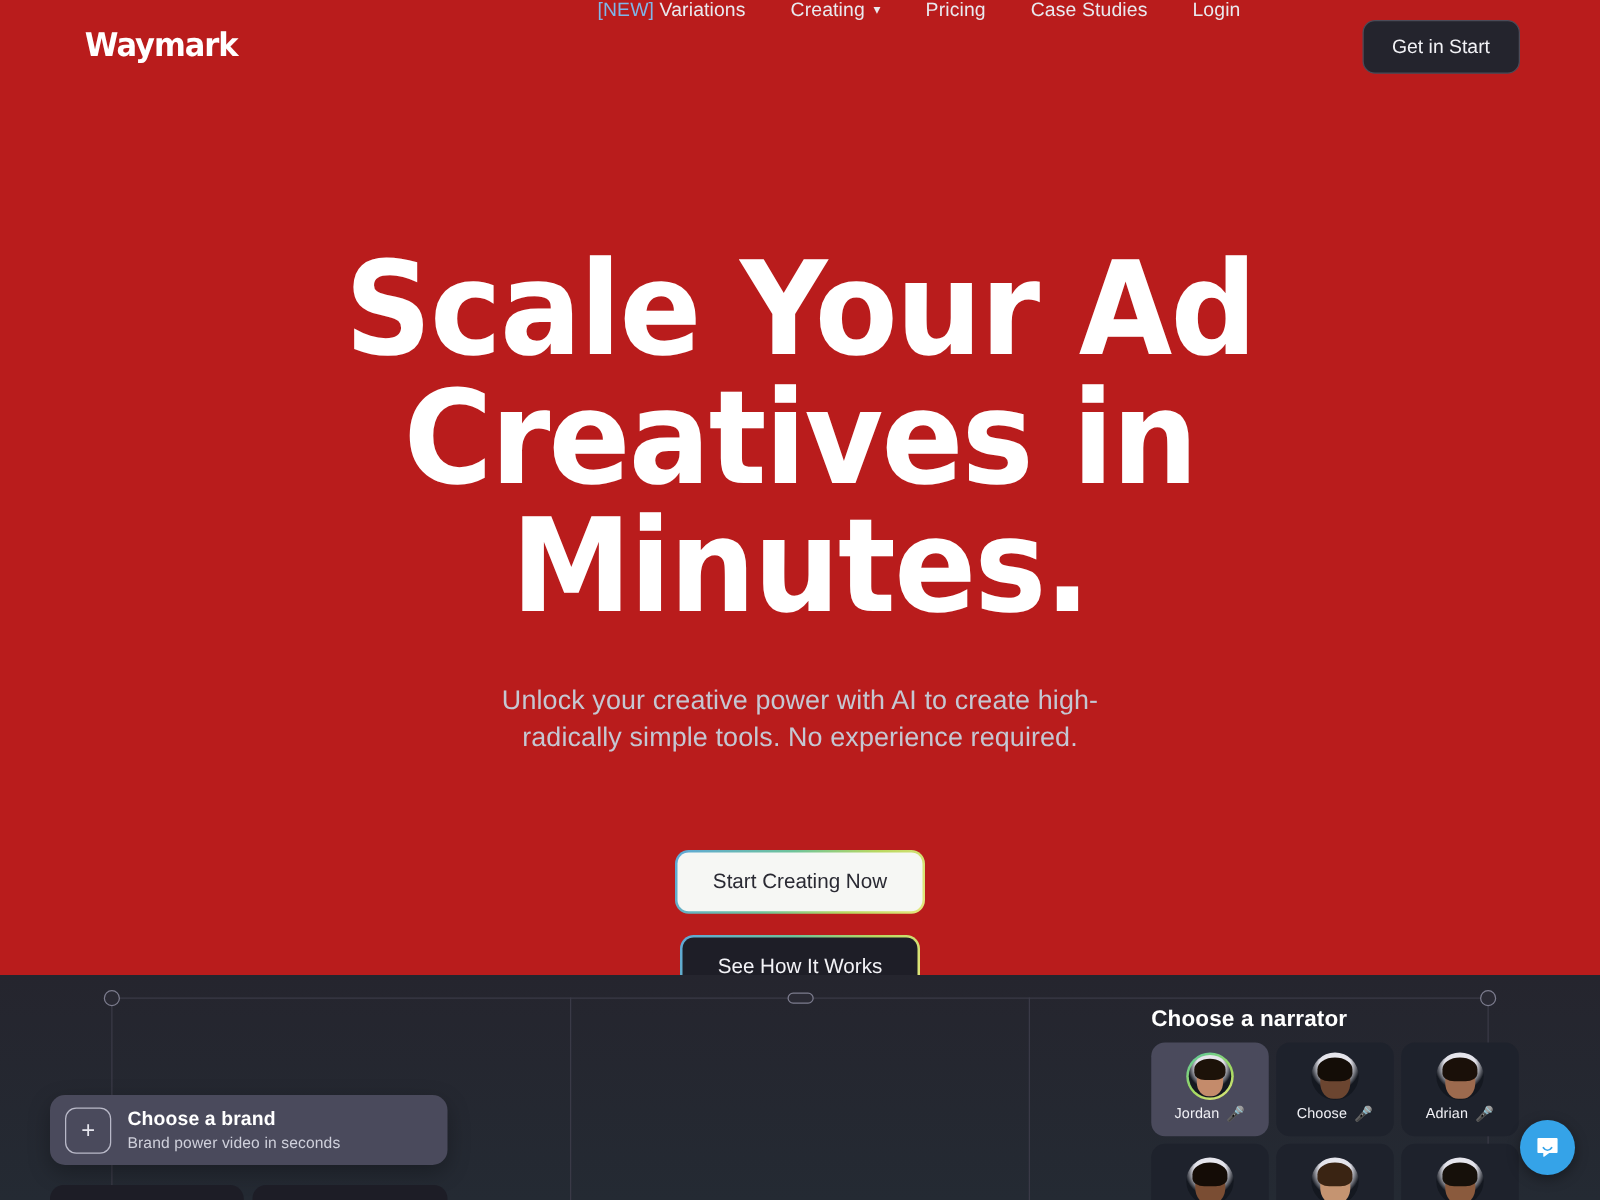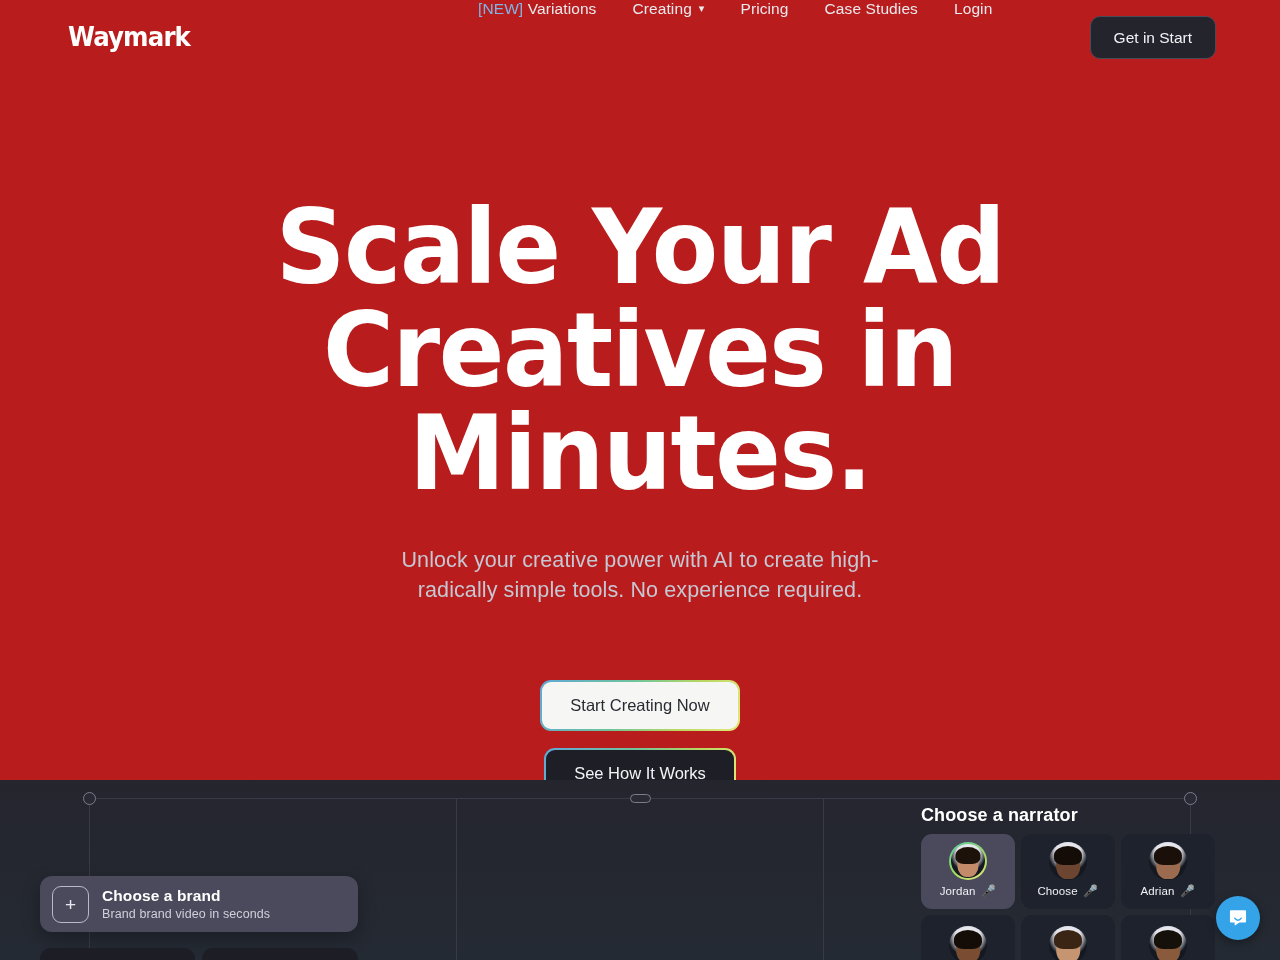--- a/index.html
+++ b/index.html
@@ -244,21 +244,21 @@
     <div class="frame-line fl-v3"></div>
     <div class="frame-line fl-v4"></div>
     <div class="handle-circle hc-1"></div>
     <div class="handle-circle hc-2"></div>
     <div class="handle-pill"></div>
 
     <div class="brand-card">
       <div class="plus-box">+</div>
       <div>
         <div class="brand-title">Choose a brand</div>
-        <div class="brand-sub">Brand brand video in seconds</div>
+        <div class="brand-sub">Brand power video in seconds</div>
       </div>
     </div>
     <div class="mini-card mc-1"></div>
     <div class="mini-card mc-2"></div>
 
     <div class="narrator-title">Choose a narrator</div>
 
     <div class="narr-grid">
       <div class="narr-card selected">
         <div class="avatar-wrap ring">

